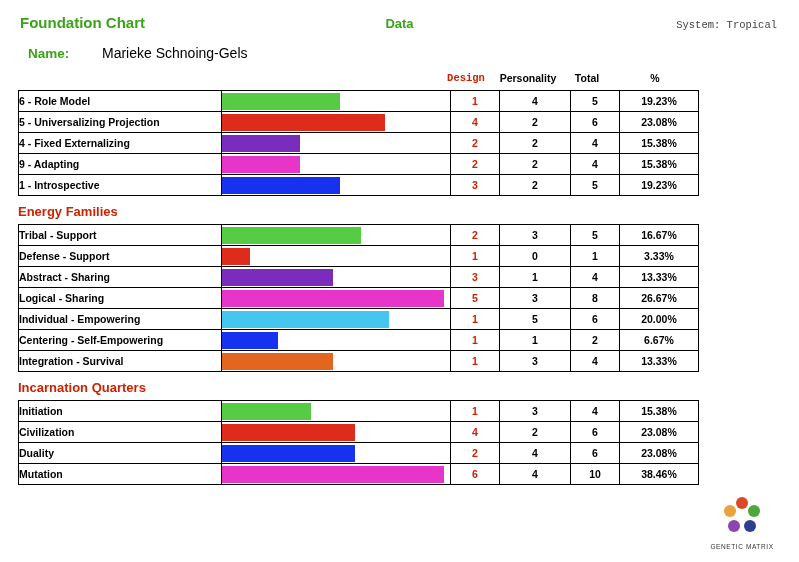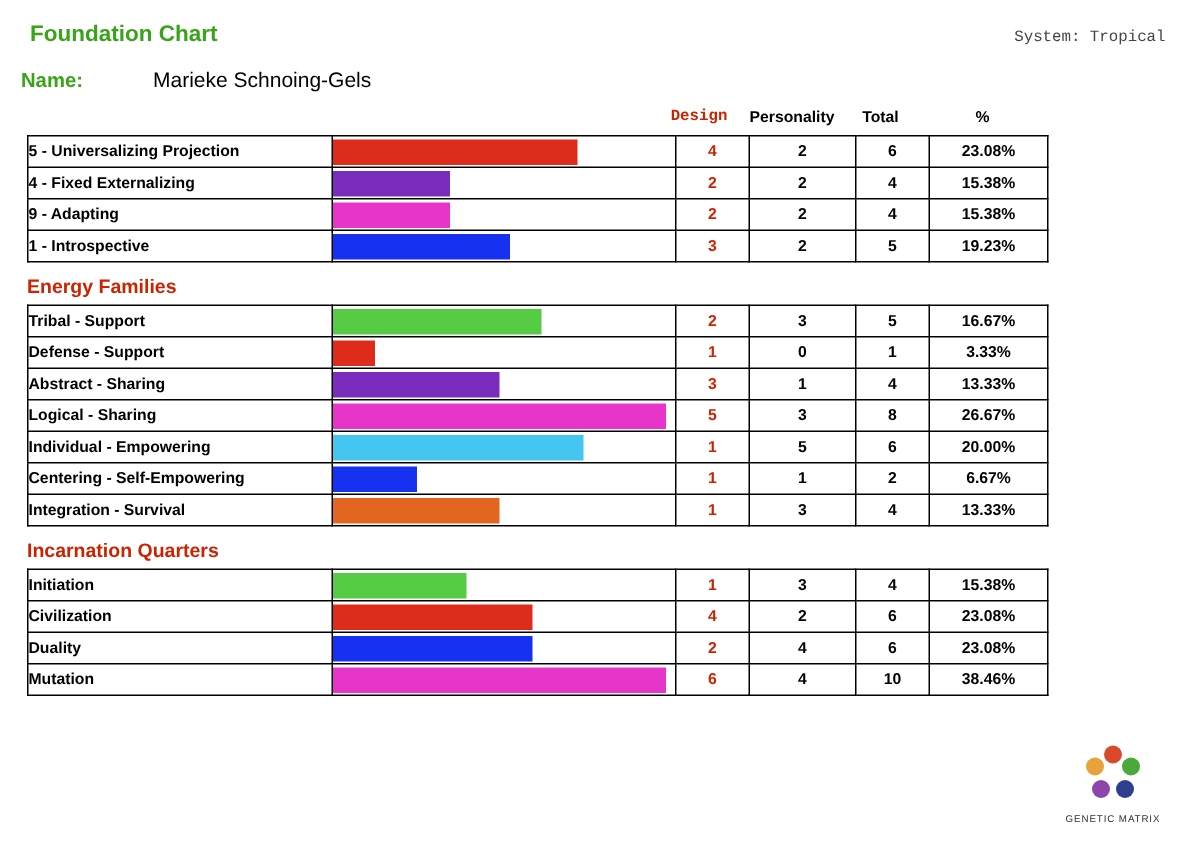--- a/index.html
+++ b/index.html
@@ -53,21 +53,21 @@
     font-size: 10.5px;
     font-family: Liberation Mono, monospace;
   }
   .name-row {
     position: relative;
     height: 28px;
     margin-top: 6px;
   }
   .name-label {
     position: absolute;
-    left: 0;
+    left: 14px;
     top: 2px;
     color: #3aa31a;
     font-size: 13.5px;
     font-weight: bold;
   }
   .name-value {
     position: absolute;
     left: 88px;
     top: 1px;
     color: #000;
@@ -169,38 +169,49 @@
     margin-top: 3px;
   }
 </style>
 </head>
 <body>
 
 <div class="page">
 
   <div class="top-bar">
     <div class="doc-title">Foundation Chart</div>
+    <div class="doc-center">Data</div>
     <div class="doc-system">System: Tropical</div>
   </div>
 
   <div class="name-row">
     <div class="name-label">Name:</div>
     <div class="name-value">Marieke Schnoing-Gels</div>
   </div>
 
 
   <div class="col-head">
     <span class="ch-design">Design</span>
     <span class="ch-personality">Personality</span>
     <span class="ch-total">Total</span>
     <span class="ch-pct">%</span>
   </div>
 
   <table class="chart">
       <tbody>
+        <tr>
+          <td class="label">6 - Role Model</td>
+          <td class="barcell">
+            <span class="bar" style="width: 118px; background: rgb(85, 204, 68);"></span>
+          </td>
+          <td class="num design">1</td>
+          <td class="wide">4</td>
+          <td class="num">5</td>
+          <td class="pct">19.23%</td>
+        </tr>
         <tr>
           <td class="label">5 - Universalizing Projection</td>
           <td class="barcell">
             <span class="bar" style="width: 163px; background: rgb(221, 43, 28);"></span>
           </td>
           <td class="num design">4</td>
           <td class="wide">2</td>
           <td class="num">6</td>
           <td class="pct">23.08%</td>
         </tr>

